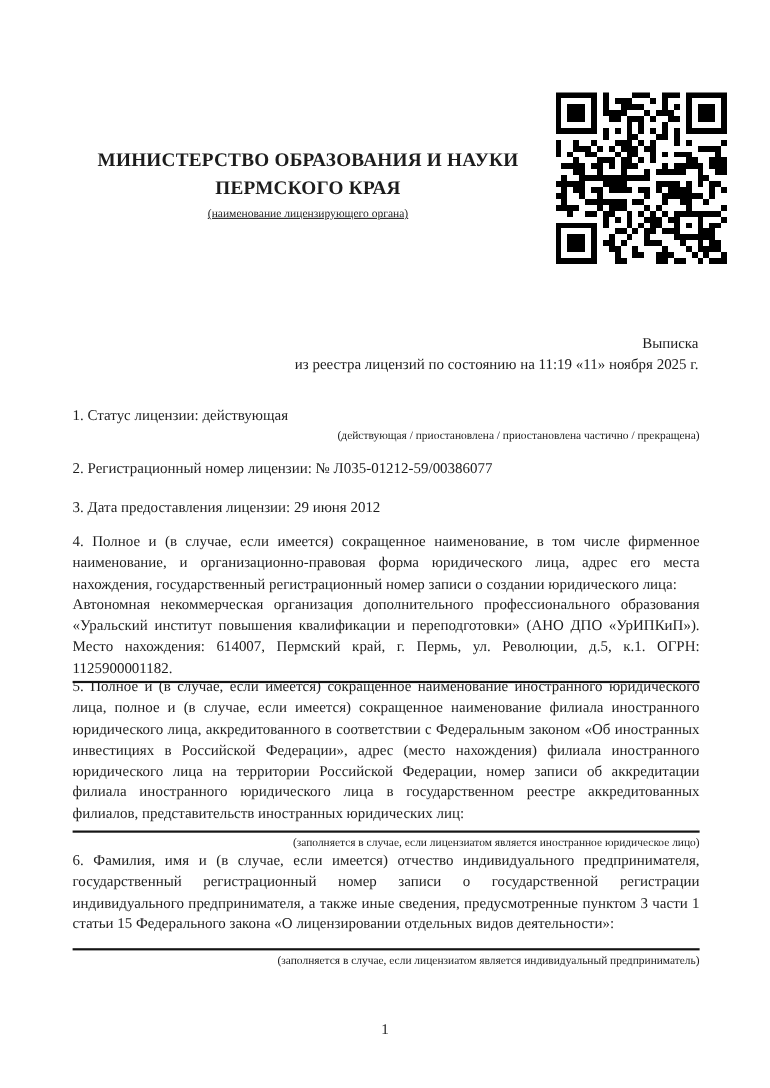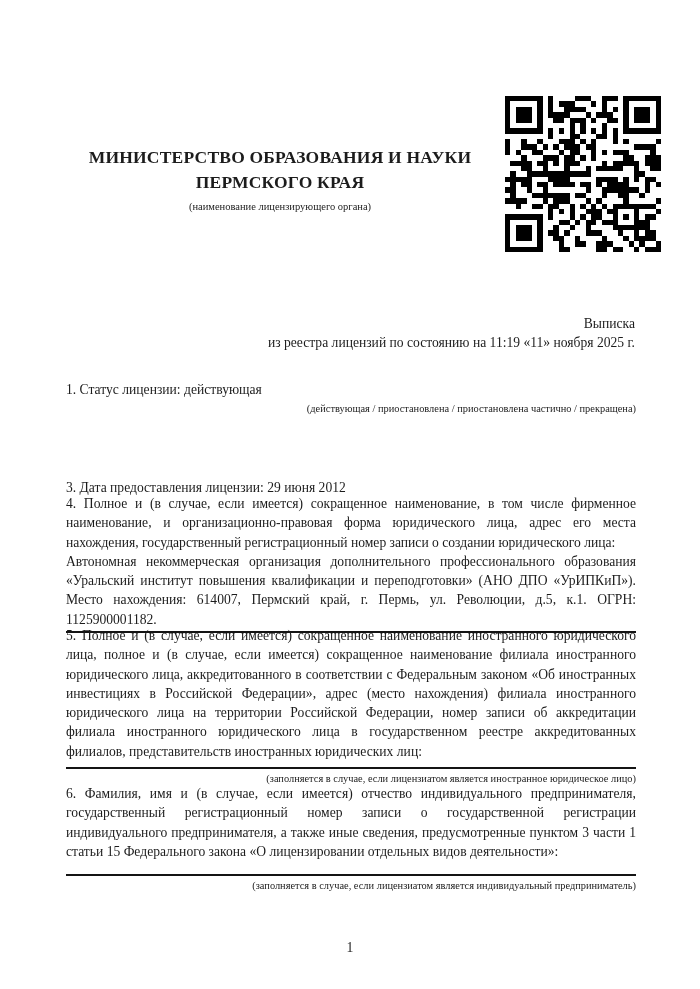--- a/index.html
+++ b/index.html
@@ -6,25 +6,25 @@
   html, body { background: #ffffff; }
   .page {
     position: relative;
     width: 700px;
     height: 989px;
     background: #ffffff;
     color: #1c1c1c;
     font-family: "Liberation Serif", "DejaVu Serif", serif;
     overflow: hidden;
   }
-  .abs { position: absolute; margin-top: 12px; }
+  .abs { position: absolute; }
 
   .header-text { top: 133px; left: 62px; width: 436px; text-align: center; }
   .ministry { font-weight: bold; font-size: 17.5px; line-height: 25px; letter-spacing: 0.2px; }
-  .caption { font-size: 10.5px; line-height: 13px; margin-top: 5px; }
+  .caption { font-size: 10.5px; line-height: 13px; margin-top: 5px; text-decoration: underline; }
 
   .qr { top: 84px; left: 505px; width: 156px; height: 156px; }
   .qr svg { display: block; }
 
   .title-block { top: 302px; left: 65px; width: 570px; text-align: right; font-size: 13.6px; line-height: 19px; }
 
   .item { left: 66px; width: 570px; font-size: 13.6px; line-height: 19.3px; }
   .just { text-align: justify; }
   .note { font-size: 10.4px; line-height: 13px; text-align: right; margin-top: 3px; }
   .rule { border-top: 2px solid #141414; height: 0; }
@@ -470,22 +470,25 @@
   <div class="abs title-block">
     <div>Выписка</div>
     <div>из реестра лицензий по состоянию на 11:19 «11» ноября 2025 г.</div>
   </div>
 
   <section class="abs item" style="top:368px">
     <div>1. Статус лицензии: действующая</div>
     <div class="note">(действующая / приостановлена / приостановлена частично / прекращена)</div>
   </section>
 
-
-  <section class="abs item" style="top:466px">
+  <section class="abs item" style="top:416px">
+    <div>2. Регистрационный номер лицензии: № Л035-01212-59/00386077</div>
+  </section>
+
+  <section class="abs item" style="top:451px">
     <div>3. Дата предоставления лицензии: 29 июня 2012</div>
   </section>
 
   <section class="abs item" style="top:482px">
     <div class="just">4. Полное и (в случае, если имеется) сокращенное наименование, в том числе фирменное наименование, и организационно-правовая форма юридического лица, адрес его места нахождения, государственный регистрационный номер записи о создании юридического лица:</div>
     <div class="just">Автономная некоммерческая организация дополнительного профессионального образования «Уральский институт повышения квалификации и переподготовки» (АНО ДПО «УрИПКиП»). Место нахождения: 614007, Пермский край, г. Пермь, ул. Революции, д.5, к.1. ОГРН: 1125900001182.</div>
     <div class="rule" style="margin-top:2px"></div>
   </section>
 
   <section class="abs item" style="top:614px">

